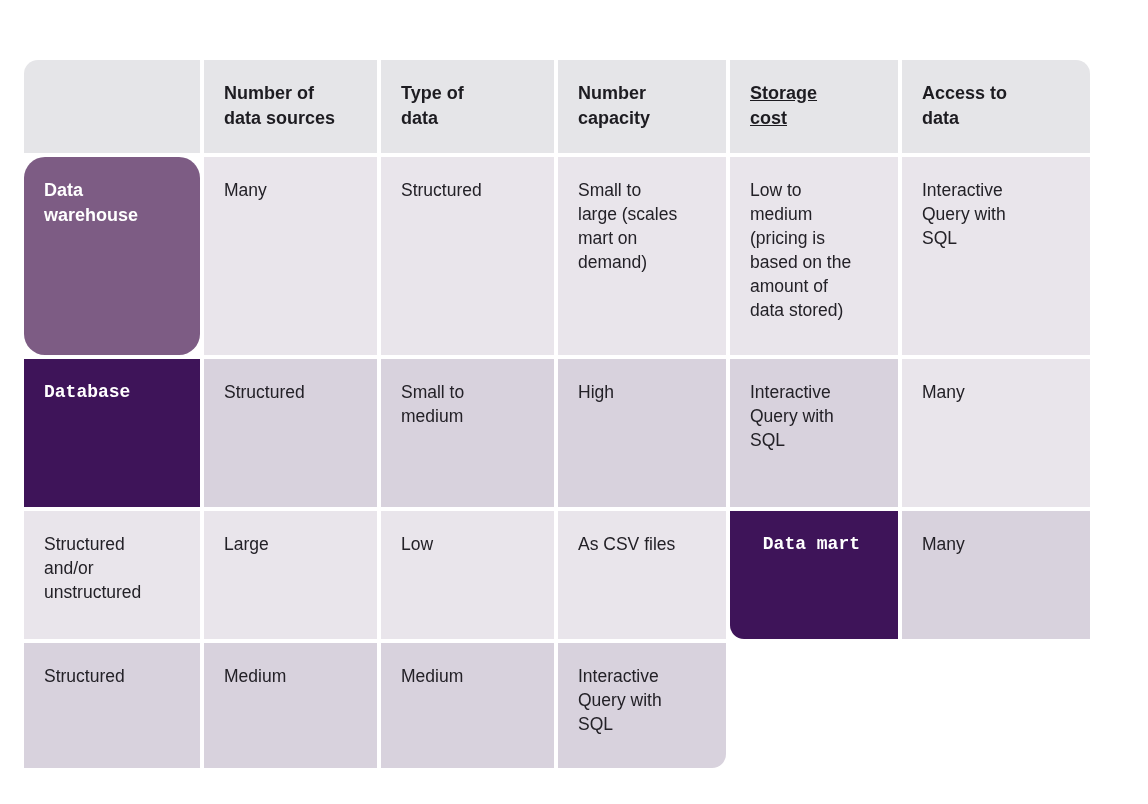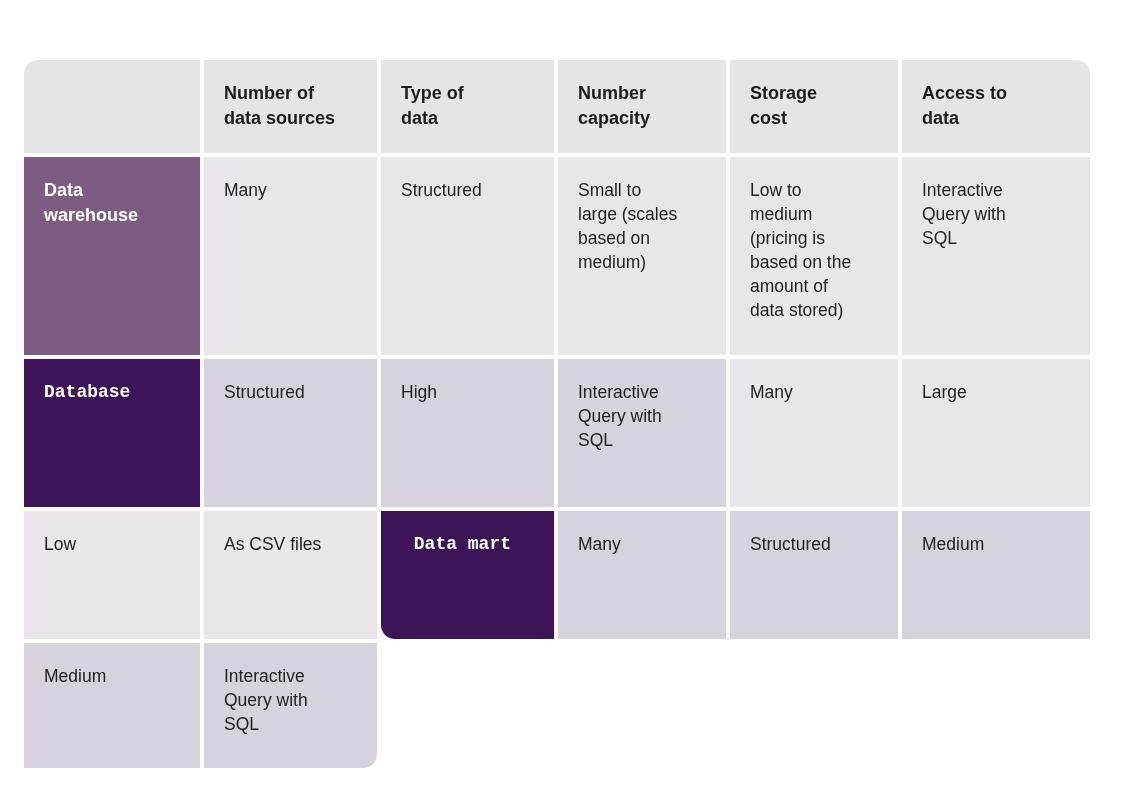--- a/index.html
+++ b/index.html
@@ -36,29 +36,29 @@
     line-height: 25px;
     color: var(--header-text, #1d1c21);
   }
   .rh {
     font-weight: bold;
     font-size: 18px;
     line-height: 25px;
     color: var(--row-header-text, #ffffff);
   }
   .rh .txt { max-width: 110px; }
-  .rh.light { background: var(--row-header-light, #7d5c84); }
+  .rh.light { background: var(--row-header-light, #7d5c84); border-radius: 21px; }
   .rh.dark  { background: var(--row-header-dark, #3e1459); font-family: Liberation Mono, monospace; }
   .td.light { background: var(--cell-light, #e9e5eb); }
   .td.dark  { background: var(--cell-dark, #d8d2dd); }
   
   .hw1 .txt { max-width: 120px; }
   .hw2 .txt { max-width: 80px; }
   .hw3 .txt { max-width: 92px; }
-  .hw4 .txt { max-width: 80px; }
+  .hw4 .txt { max-width: 80px; text-decoration: underline; }
   .hw5 .txt { max-width: 100px; }
   
   .corner-tl { border-top-left-radius: 14px; }
   .corner-tr { border-top-right-radius: 14px; }
   .corner-bl { border-bottom-left-radius: 14px; text-align: right; }
   .corner-br { border-bottom-right-radius: 14px; }
 </style>
 </head>
 <body>
 
@@ -86,44 +86,50 @@
   <div class="cell rh light">
       <span class="txt">Data warehouse</span>
     </div>
   <div class="cell td light">
       <span class="txt">Many</span>
     </div>
   <div class="cell td light">
       <span class="txt">Structured</span>
     </div>
   <div class="cell td light">
-      <span class="txt">Small to large (scales based on medium)</span>
+      <span class="txt">Small to large (scales mart on demand)</span>
     </div>
   <div class="cell td light">
       <span class="txt">Low to medium (pricing is based on the amount of data stored)</span>
     </div>
   <div class="cell td light">
       <span class="txt">Interactive Query with SQL</span>
     </div>
 
   <div class="cell rh dark">
       <span class="txt">Database</span>
     </div>
   <div class="cell td dark">
       <span class="txt">Structured</span>
     </div>
   <div class="cell td dark">
+      <span class="txt">Small to medium</span>
+    </div>
+  <div class="cell td dark">
       <span class="txt">High</span>
     </div>
   <div class="cell td dark">
       <span class="txt">Interactive Query with SQL</span>
     </div>
 
   <div class="cell td light">
       <span class="txt">Many</span>
+    </div>
+  <div class="cell td light">
+      <span class="txt">Structured and/or unstructured</span>
     </div>
   <div class="cell td light">
       <span class="txt">Large</span>
     </div>
   <div class="cell td light">
       <span class="txt">Low</span>
     </div>
   <div class="cell td light">
       <span class="txt">As CSV files</span>
     </div>

